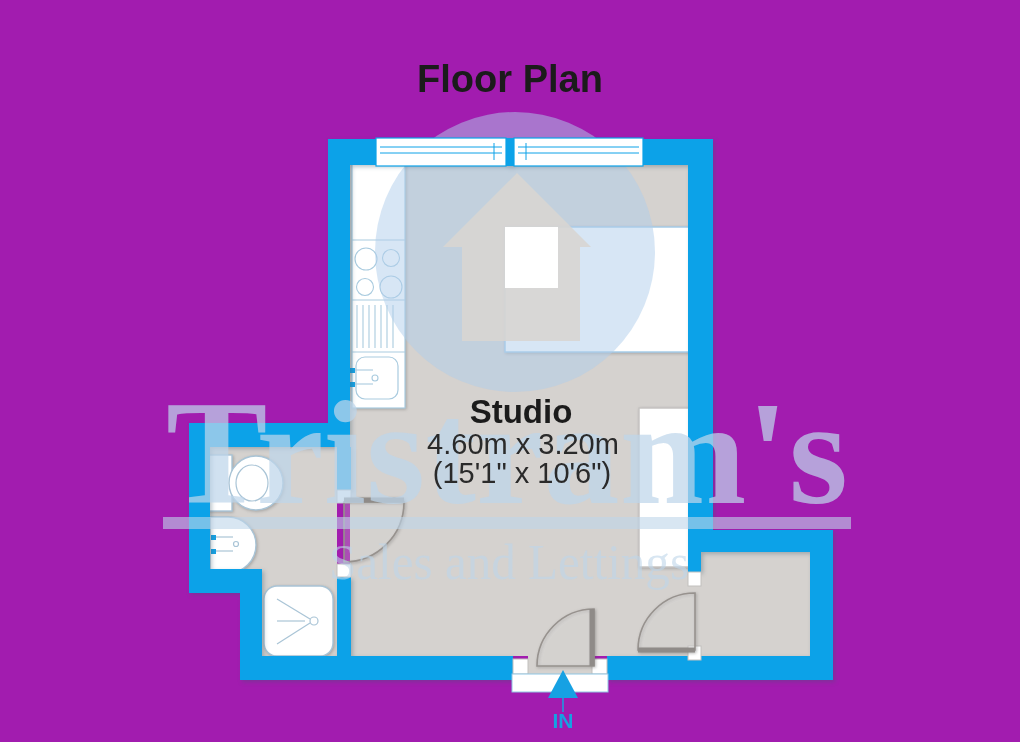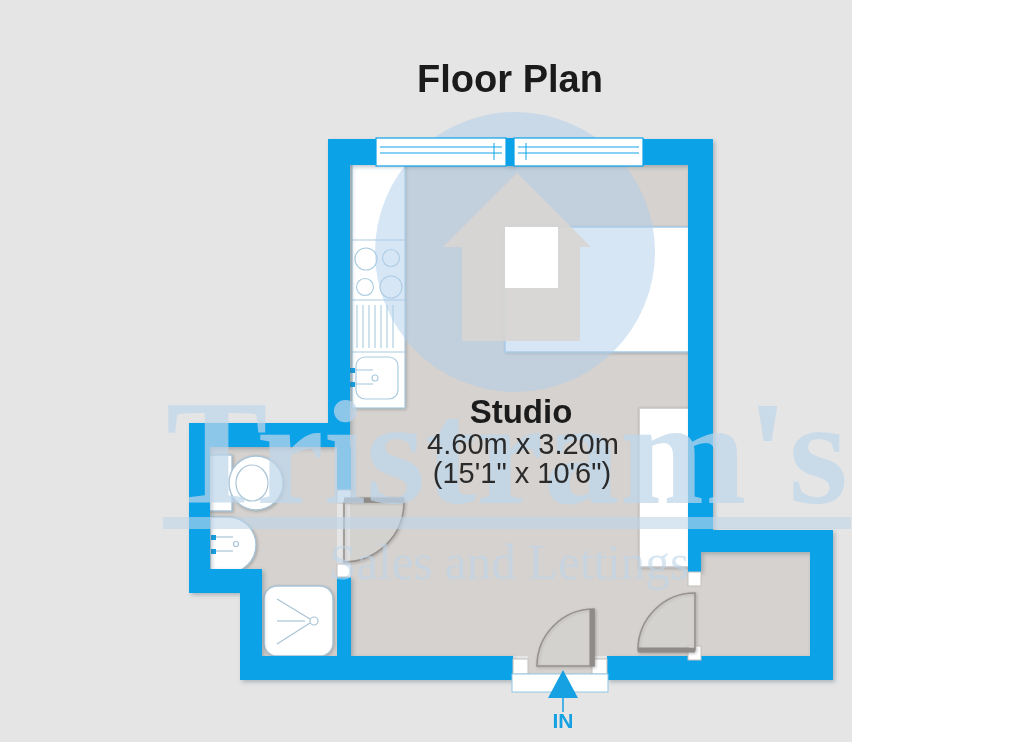--- a/index.html
+++ b/index.html
@@ -1,16 +1,16 @@
 <!DOCTYPE html>
 <html style="--wall: #0ca2e8; --floor: #d5d2cf; --accent: #16a1e3; --fixture-stroke: #a9c4d6; --kitchen-stroke: #a9cbdf; --door-stroke: #97928e; --text: #1b1b1b; --watermark-blue: #bed5ea; --logo-circle: #afcdeb; --logo-house: #d8d5d2;"><head>
 <meta charset="utf-8">
 <style>
   html,body{margin:0;padding:0;background:#ffffff;}
-  .canvas{position:relative;width:852px;height:742px;background:#e5e5e5;overflow:hidden;
+  .canvas{position:relative;width:1020px;height:742px;background:#a21caf;overflow:hidden;
           font-family:"Liberation Sans", sans-serif;}
   svg{position:absolute;left:0;top:0;}
   .wall{fill:var(--wall);}
   .walls{filter:drop-shadow(2px 2px 2px rgba(60,90,110,0.35));}
   .floor{fill:var(--floor);}
   .post{fill:#ffffff;stroke:#c2c0be;stroke-width:1;}
   .fix{fill:#ffffff;stroke:var(--fixture-stroke);stroke-width:1.4;}
   .fixline{fill:none;stroke:var(--fixture-stroke);stroke-width:1.2;}
   .kfix{fill:#ffffff;stroke:var(--kitchen-stroke);stroke-width:1.2;}
   .kline{fill:none;stroke:var(--kitchen-stroke);stroke-width:1.1;}

